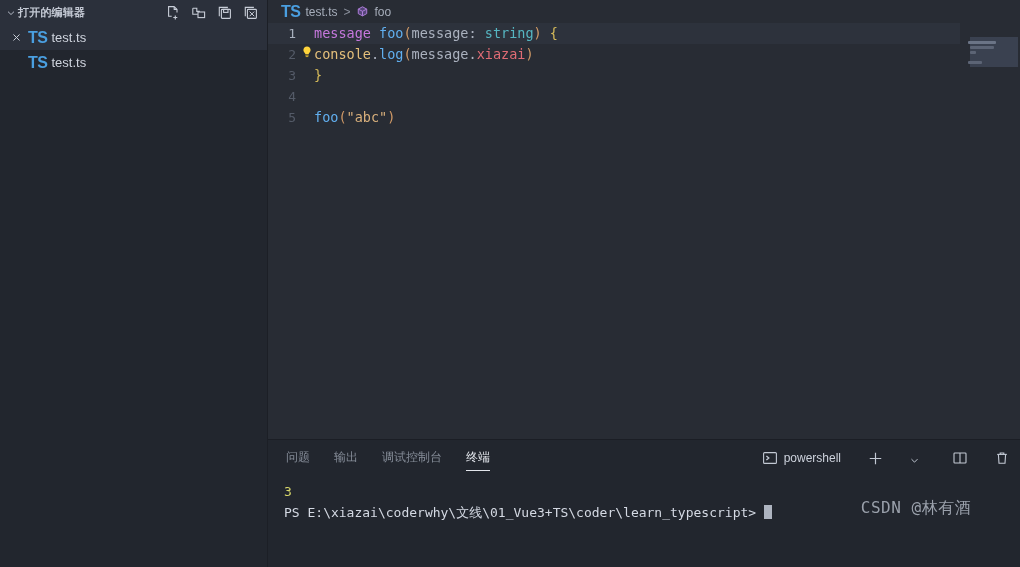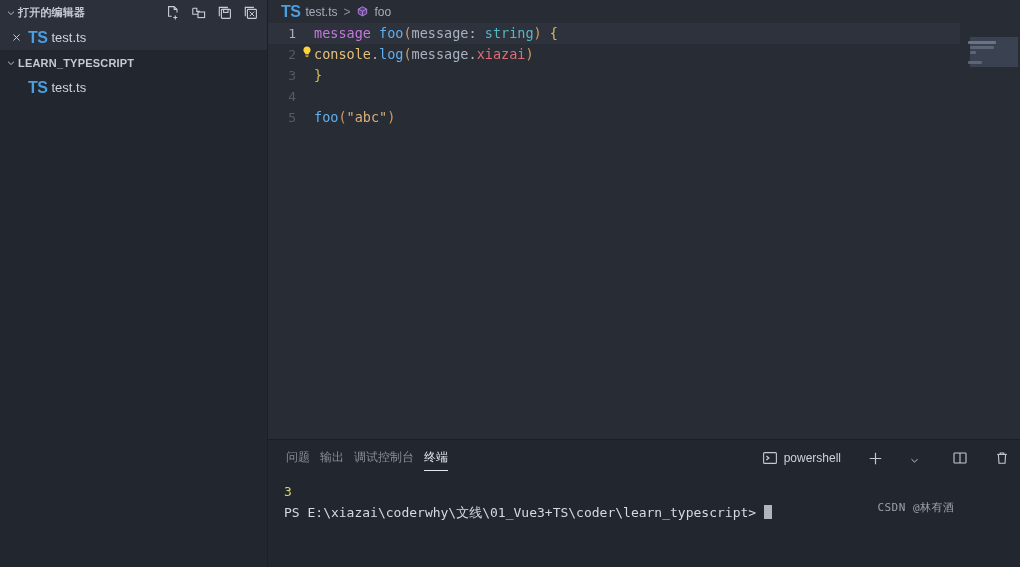--- a/index.html
+++ b/index.html
@@ -128,21 +128,21 @@
     background: #22262e;
     border-top: 1px solid #1b1e25;
     display: flex; flex-direction: column;
   }
   .panel-head {
     height: 35px; flex: 0 0 35px;
     display: flex; align-items: center;
     padding: 0 10px 0 18px;
     position: relative;
   }
-  .ptabs { display: flex; align-items: center; gap: 10px; height: 35px; }
+  .ptabs { display: flex; align-items: center; gap: 24px; height: 35px; }
   .ptab {
     font-size: 12px; color: #868d99;
     height: 35px; display: flex; align-items: center;
     position: relative; white-space: nowrap;
   }
   .ptab.active { color: #e3e6ec; }
   .ptab.active::after {
     content: ""; position: absolute; left: 0; right: 0; bottom: 4px;
     height: 1px; background: #e3e6ec;
   }
@@ -182,21 +182,21 @@
   .wm-main {
     font-family: "DejaVu Serif", serif;
     font-size: 40px; font-weight: bold;
     color: #b01818;
     letter-spacing: 4px;
     line-height: 42px;
     opacity: .92;
     text-shadow: 1px 1px 0 #7a0d0d;
   }
   .wm-sub {
-    font-size: 11px; color: #9aa0ab;
+    font-size: 16px; color: #9aa0ab;
     letter-spacing: .5px;
     margin-top: -2px;
   }
 </style>
 </head>
 <body>
 
 <div class="app">
 
   <div class="sidebar">
@@ -244,28 +244,20 @@
     <div class="row file-row">
       <span class="xbtn">
         <svg width="11" height="11" viewBox="0 0 16 16" fill="none" stroke="currentColor" stroke-width="1.4">
           <path d="M3.6 3.6 L12.4 12.4 M12.4 3.6 L3.6 12.4"></path>
         </svg>
       </span>
       <span class="ts-badge">TS</span>
       <span class="fname">test.ts</span>
     </div>
 
-    <div class="side-section-header">
-      <span class="chev">
-        <svg width="12" height="12" viewBox="0 0 16 16" fill="none" stroke="currentColor" stroke-width="1.3">
-          <path d="M4 6.2 L8 10 L12 6.2"></path>
-        </svg>
-      </span>
-      <span class="sec-title">LEARN_TYPESCRIPT</span>
-    </div>
 
     <div class="row indent-file">
       <span class="ts-badge">TS</span>
       <span class="fname">test.ts</span>
     </div>
 
   </div>
 
   <div class="main">
 

